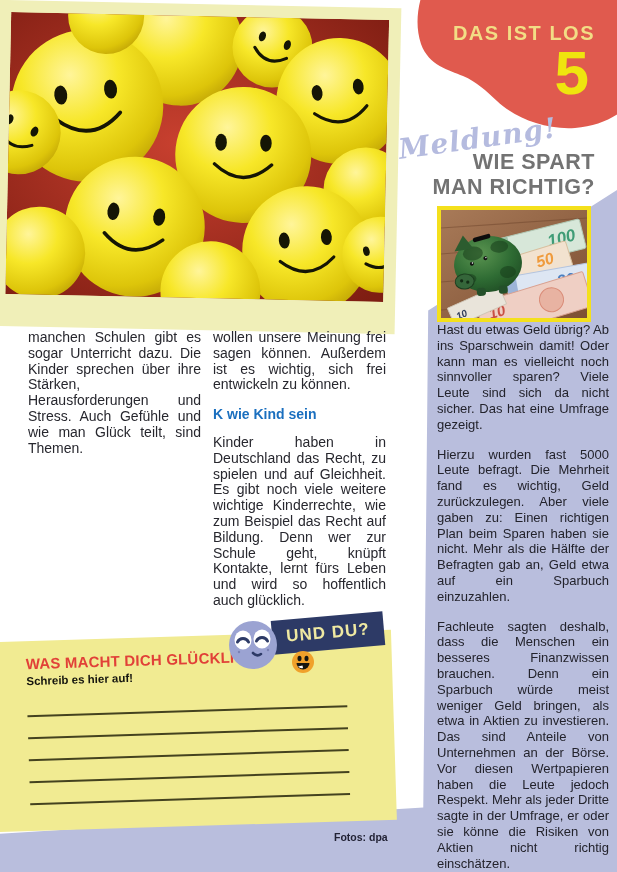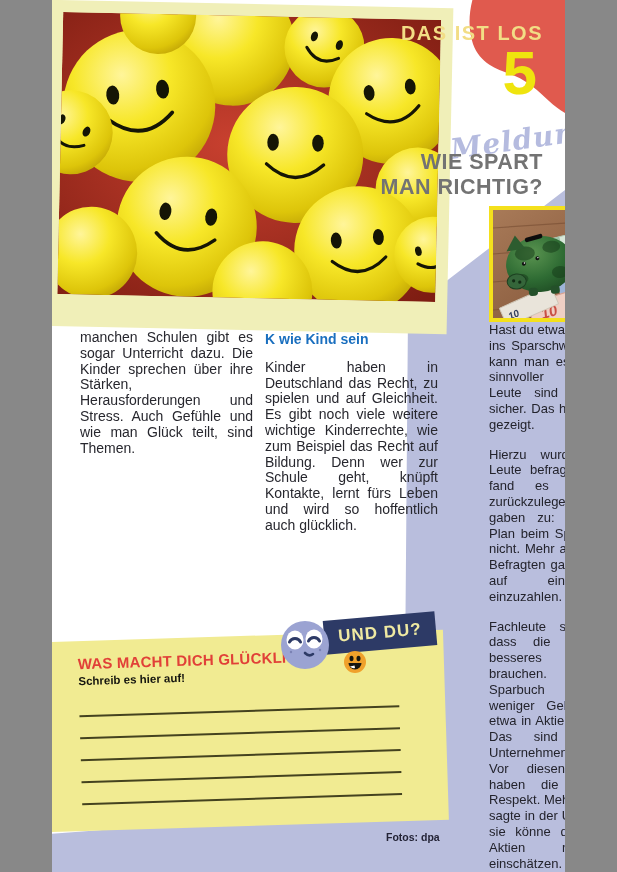--- a/index.html
+++ b/index.html
@@ -1,19 +1,19 @@
 <!DOCTYPE html>
 <html><head>
 <meta charset="utf-8">
 <style>
   * { margin:0; padding:0; box-sizing:border-box; }
   html,body { background:#888; }
   body { display:flex; justify-content:center; }
   .page {
-    position:relative; width:513px; height:872px; background:#ffffff;
+    position:relative; width:617px; height:872px; background:#ffffff;
     overflow:hidden; font-family:"Liberation Sans", sans-serif;
   }
   
   .lavender-band {
     position:absolute; inset:0;
     background:#b9bedd;
     clip-path:polygon(100% 21.8%, 69.4% 35.6%, 68.6% 92.6%, 0 95.6%, 0 100%, 100% 100%);
   }
   
   .photo-frame {
@@ -256,20 +256,21 @@
     <p>Hast du etwas Geld übrig? Ab ins Sparschwein damit! Oder kann man es vielleicht noch sinnvoller sparen? Viele Leute sind sich da nicht sicher. Das hat eine Umfrage gezeigt.</p>
     <p>Hierzu wurden fast 5000 Leute befragt. Die Mehrheit fand es wichtig, Geld zurückzulegen. Aber viele gaben zu: Einen richtigen Plan beim Sparen haben sie nicht. Mehr als die Hälfte der Befragten gab an, Geld etwa auf ein Sparbuch einzuzahlen.</p>
     <p>Fachleute sagten deshalb, dass die Menschen ein besseres Finanzwissen brauchen. Denn ein Sparbuch würde meist weniger Geld bringen, als etwa in Aktien zu investieren. Das sind Anteile von Unternehmen an der Börse. Vor diesen Wertpapieren haben die Leute jedoch Respekt. Mehr als jeder Dritte sagte in der Umfrage, er oder sie könne die Risiken von Aktien nicht richtig einschätzen.</p>
   </div>
 
   <div class="left-article">
     <div class="col">
       <p>manchen Schulen gibt es sogar Unterricht dazu. Die Kinder sprechen über ihre Stärken, Herausforderungen und Stress. Auch Gefühle und wie man Glück teilt, sind Themen.</p>
     </div>
     <div class="col">
+      <p>wollen unsere Meinung frei sagen können. Außerdem ist es wichtig, sich frei entwickeln zu können.</p>
       <div class="subheading">K wie Kind sein</div>
       <p>Kinder haben in Deutschland das Recht, zu spielen und auf Gleichheit. Es gibt noch viele weitere wichtige Kinderrechte, wie zum Beispiel das Recht auf Bildung. Denn wer zur Schule geht, knüpft Kontakte, lernt fürs Leben und wird so hoffentlich auch glücklich.</p>
     </div>
   </div>
 
   <div class="activity-box">
     <div class="activity-title">WAS MACHT DICH GLÜCKLICH?</div>
     <div class="activity-subtitle">Schreib es hier auf!</div>
     <div class="write-lines" id="write-lines">
         <div class="write-line"></div>

